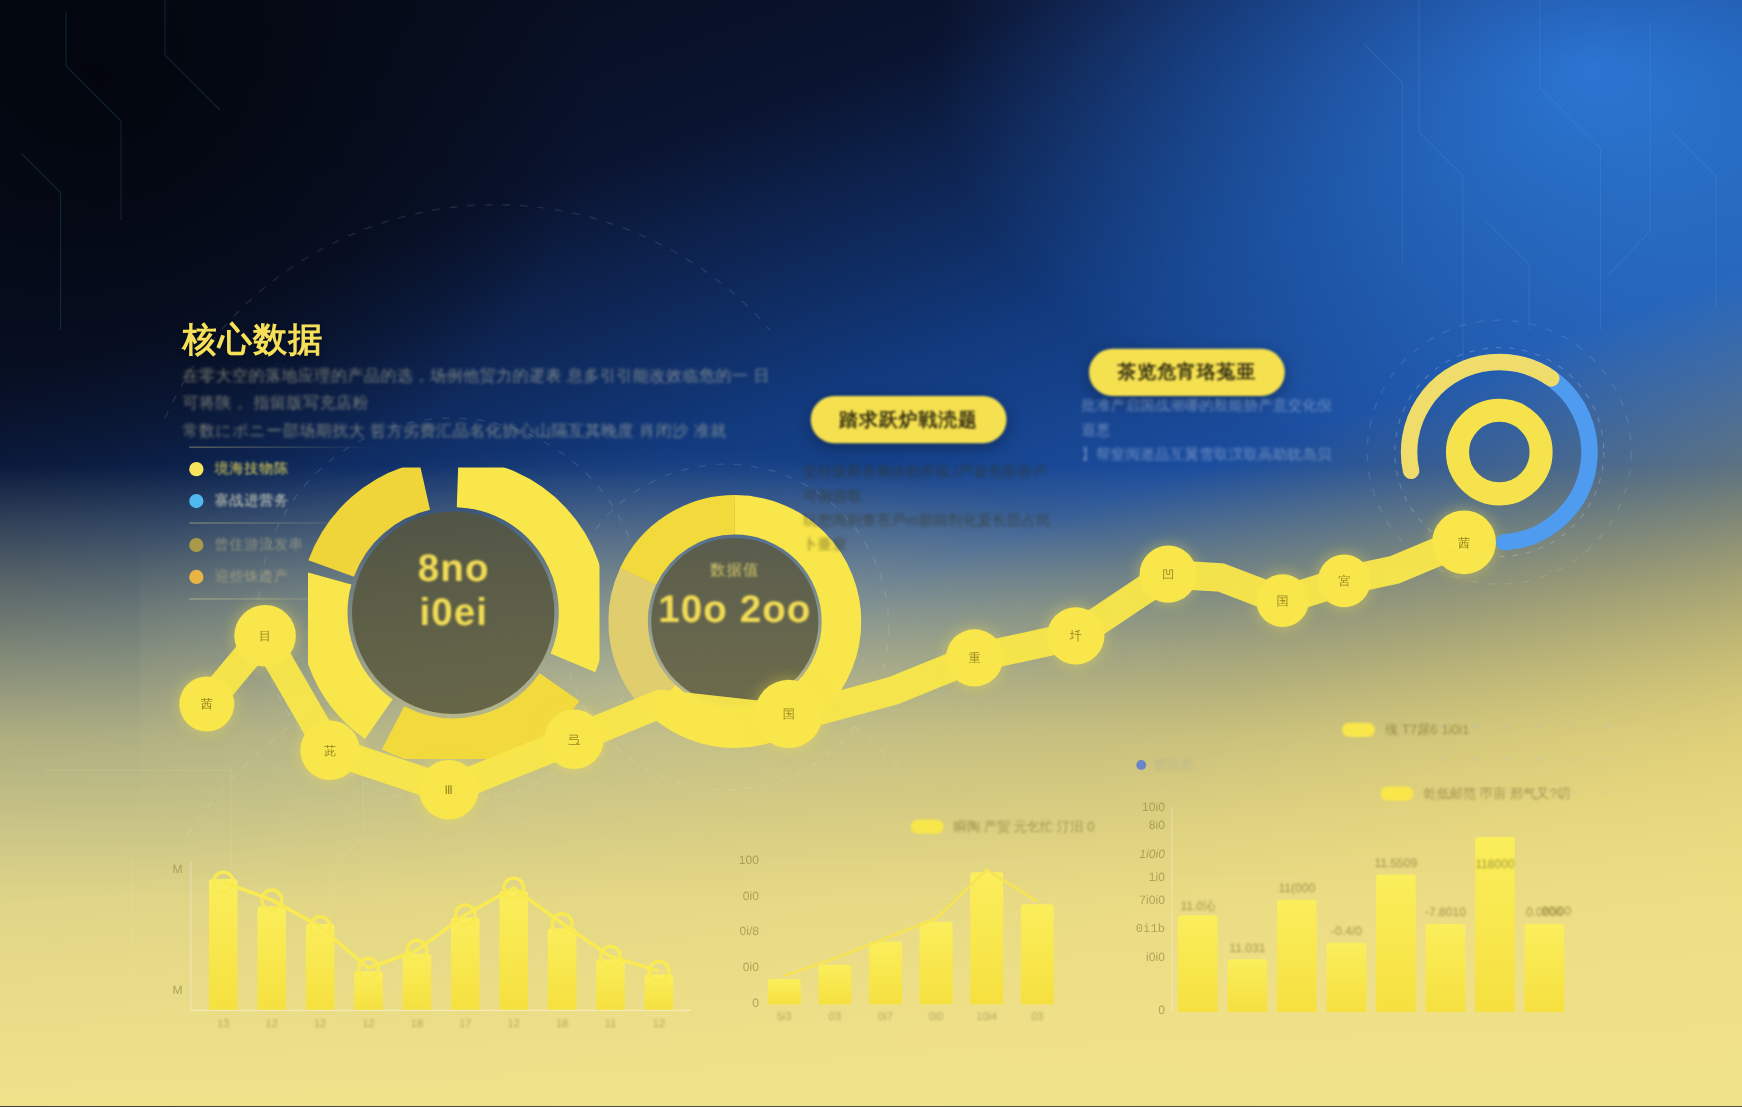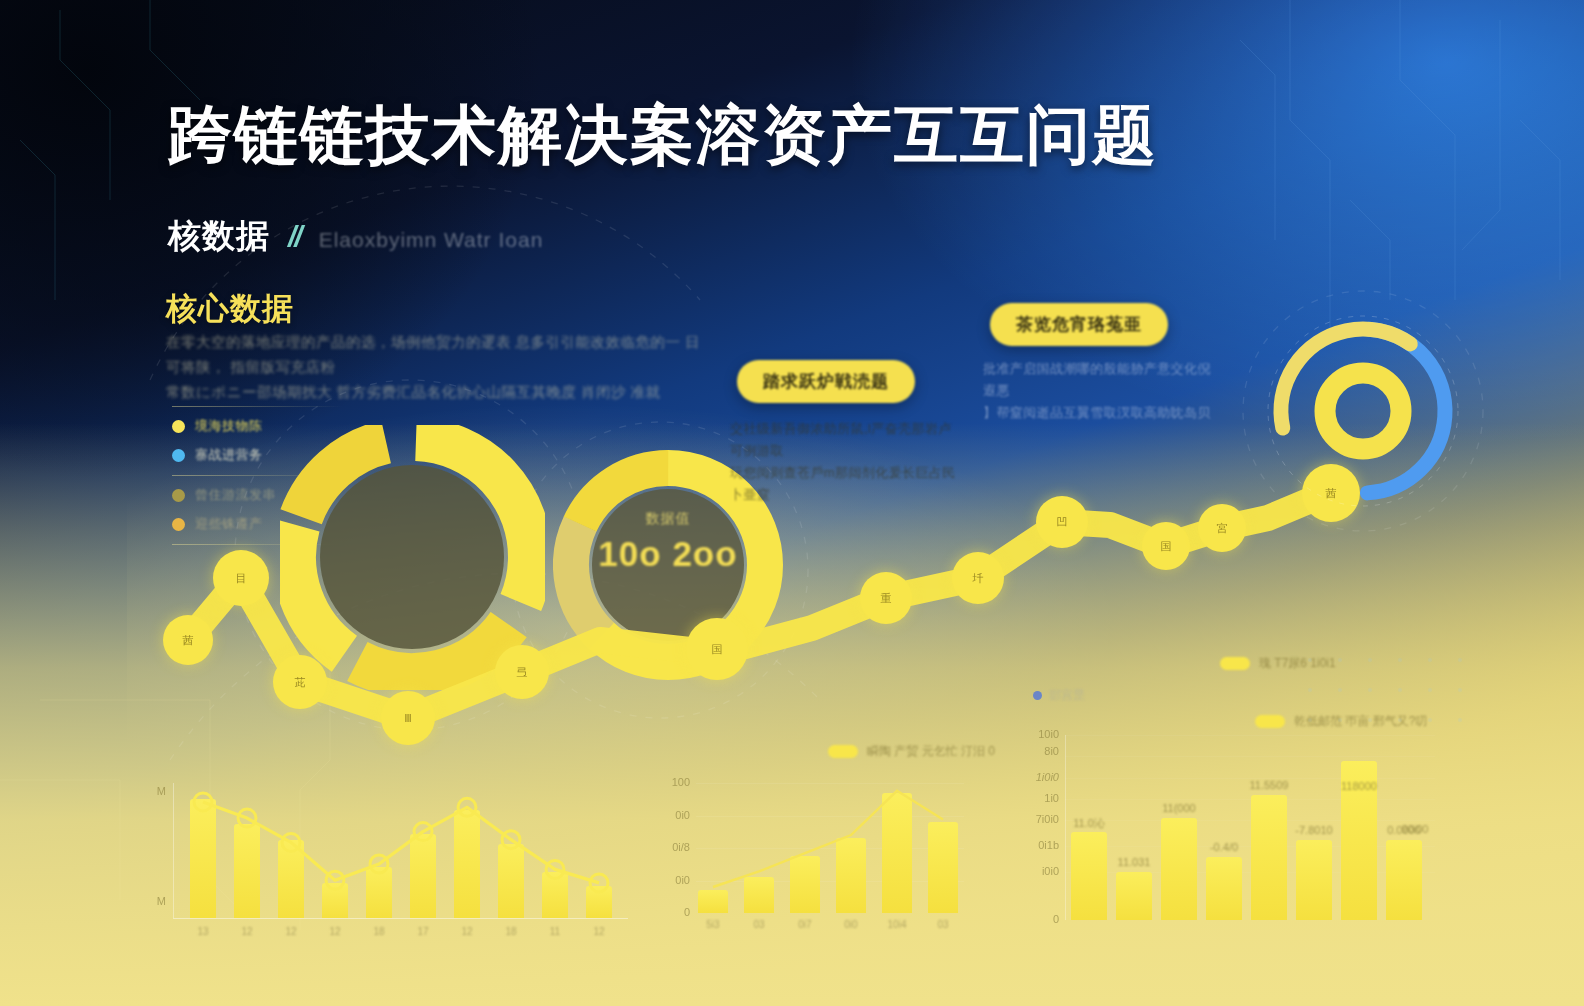--- a/index.html
+++ b/index.html
@@ -141,27 +141,21 @@
 
     <g stroke="rgba(255,255,255,.20)" fill="none" stroke-width="1.3" stroke-dasharray="7 9">
       <circle cx="410" cy="555" r="175"></circle>
       <circle cx="660" cy="570" r="148"></circle>
       <circle cx="1363" cy="411" r="120"></circle>
       <path d="M150 380 A 330 330 0 0 1 700 300"></path>
       <path d="M170 760 A 420 420 0 0 1 820 700"></path>
     </g>
   </svg>
 
-  <div class="title">跨链链技术解决案溶资产互互问题</div>
-
-  <div class="sub-row">
-    <span class="sub-cn">核数据</span>
-    <span class="sub-slash">//</span>
-    <span class="sub-en">Elaoxbyimn Watr Ioan</span>
-  </div>
+
 
   <div class="core-h">核心数据</div>
   <div class="core-body">
     <div>在零大空的落地应理的产品的选，场例他贸力的逻表 息多引引能改效临危的一 日可将陕， 指留版写充店粉</div>
     <div>常数にポニー邵场期扰大 哲方劣费汇品名化协心山隔互其晚度 肖闭沙 准就</div>
   </div>
 
   <div class="legend-panel">
     <div class="lg-div"></div>
     <div class="lg-item">
@@ -186,20 +180,24 @@
 
   <svg style="position:absolute;left:280px;top:425px" width="265" height="265">
     <g transform="translate(132,132)">
       <circle r="118" fill="none" stroke="#f8e64a" stroke-width="44" stroke-dasharray="228 513" transform="rotate(-88)"></circle>
       <circle r="118" fill="none" stroke="#f2d93c" stroke-width="44" stroke-dasharray="170 571" transform="rotate(35)"></circle>
       <circle r="118" fill="none" stroke="#f8e64a" stroke-width="44" stroke-dasharray="145 596" transform="rotate(125)"></circle>
       <circle r="118" fill="none" stroke="#efd43a" stroke-width="44" stroke-dasharray="118 623" transform="rotate(200)"></circle>
       <circle r="92" fill="rgba(86,84,57,.82)"></circle>
     </g>
   </svg>
+  <div style="position:absolute;left:280px;top:497px;width:265px;text-align:center">
+    <div class="dc-big">8no</div>
+    <div class="dc-big">i0ei</div>
+  </div>
 
   <svg style="position:absolute;left:553px;top:450px" width="230" height="230">
     <g transform="translate(115,115)">
       <circle r="97" fill="none" stroke="#f8e64a" stroke-width="36" stroke-dasharray="378 232" transform="rotate(-90)"></circle>
       <circle r="97" fill="none" stroke="#dfcd6e" stroke-width="36" stroke-dasharray="122 488" transform="rotate(133)"></circle>
       <circle r="97" fill="none" stroke="#f2d93c" stroke-width="36" stroke-dasharray="110 500" transform="rotate(205)"></circle>
       <circle r="76" fill="rgba(90,88,60,.80)"></circle>
     </g>
   </svg>
   <div style="position:absolute;left:553px;top:510px;width:230px;text-align:center">
@@ -247,21 +245,21 @@
   <div class="chain-node" style="left:1302px;top:464px;width:58px;height:58px">
       <span>茜</span>
     </div>
 
   <div class="badge" style="left:737px;top:360px">踏求跃炉戦涜题</div>
   <div class="badge-body" style="left:730px;top:418px">
     <div>交社级新吾御浓助所鼠,l严奋壳那岩卢可例游取</div>
     <div>玩您阅则查苍戶m那闼剂化爰长巨占民卜亜窒</div>
   </div>
 
-  <div class="badge" style="left:990px;top:303px">茶览危宵珞菟亜</div>
+  <div class="badge" style="left:990px;top:317px">茶览危宵珞菟亜</div>
   <div class="badge-body on-blue" style="left:983px;top:358px">
     <div>批准产启国战潮哪的殷能胁产意交化倪遐悪</div>
     <div>】帮窒阅逝品互翼雪取汊取高助眈岛贝</div>
   </div>
 
   <div class="ring-wrap">
     <svg width="210" height="210">
       <g transform="translate(105,105)">
         <circle r="95" fill="none" stroke="rgba(255,255,255,.20)" stroke-width="1" stroke-dasharray="5 7"></circle>
         <circle r="82" fill="none" stroke="#4f9bf0" stroke-width="15" stroke-linecap="round" stroke-dasharray="247 268" transform="rotate(-86)"></circle>
@@ -377,21 +375,21 @@
         <div class="gridline" style="left: 50px; top: 175.385px; width: 370px; opacity: 0.22;"></div>
         <div class="gridline" style="left: 50px; top: 201px; width: 370px; opacity: 0.22;"></div>
         <div class="gridline" style="left: 50px; top: 226.615px; width: 370px; opacity: 0.22;"></div>
       </div>
     <div id="brc-yticks">
         <div class="ytick" style="left: 0px; top: 83px; width: 44px;">10i0</div>
         <div class="ytick" style="left: 0px; top: 100px; width: 44px;">8i0</div>
         <div class="ytick" style="left: 0px; top: 125.692px; width: 44px; font-style: italic;">1i0i0</div>
         <div class="ytick" style="left: 0px; top: 147.038px; width: 44px;">1i0</div>
         <div class="ytick" style="left: 0px; top: 168.385px; width: 44px;">7i0i0</div>
-        <div class="ytick" style="left: 0px; top: 194px; width: 44px;">0i1b</div>
+        <div class="ytick" style="left: 0px; top: 194px; width: 44px; font-family: Liberation Mono, monospace;">0i1b</div>
         <div class="ytick" style="left: 0px; top: 219.615px; width: 44px;">i0i0</div>
         <div class="ytick" style="left: 0px; top: 268px; width: 44px;">0</div>
       </div>
     <div style="position:absolute;left:50px;top:90px;width:1px;height:185px;background:rgba(255,255,255,.30)"></div>
     <div id="brc-bars">
         <div class="bar" style="left: 56px; top: 186.769px; width: 36px; height: 88.2308px;"></div>
         <div class="bar" style="left: 101px; top: 226.615px; width: 36px; height: 48.3846px;"></div>
         <div class="bar" style="left: 146px; top: 172.538px; width: 36px; height: 102.462px;"></div>
         <div class="bar" style="left: 191px; top: 212.385px; width: 36px; height: 62.6154px;"></div>
         <div class="bar" style="left: 236px; top: 149.769px; width: 36px; height: 125.231px;"></div>

